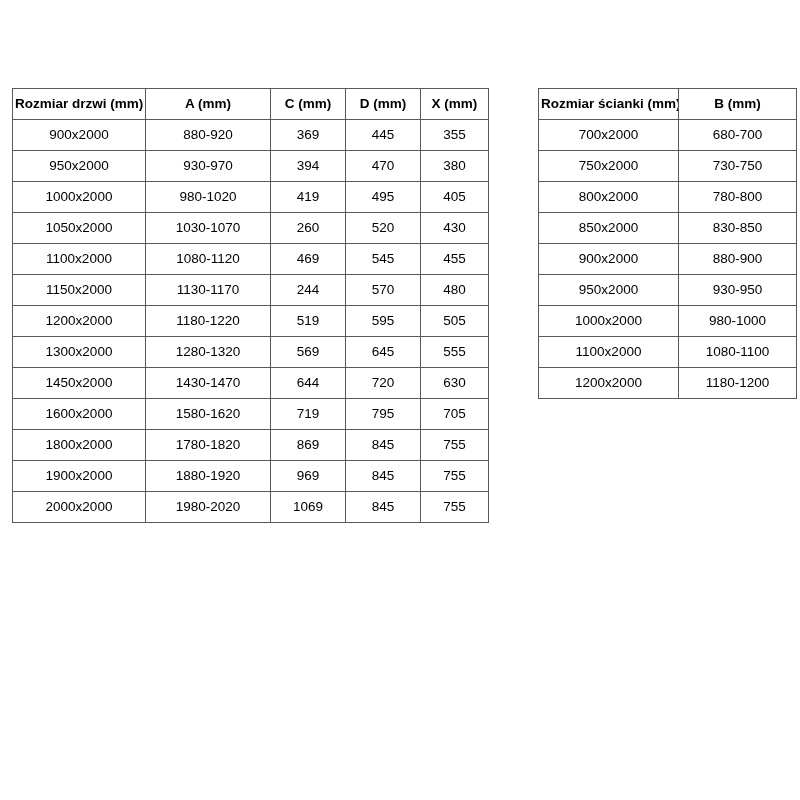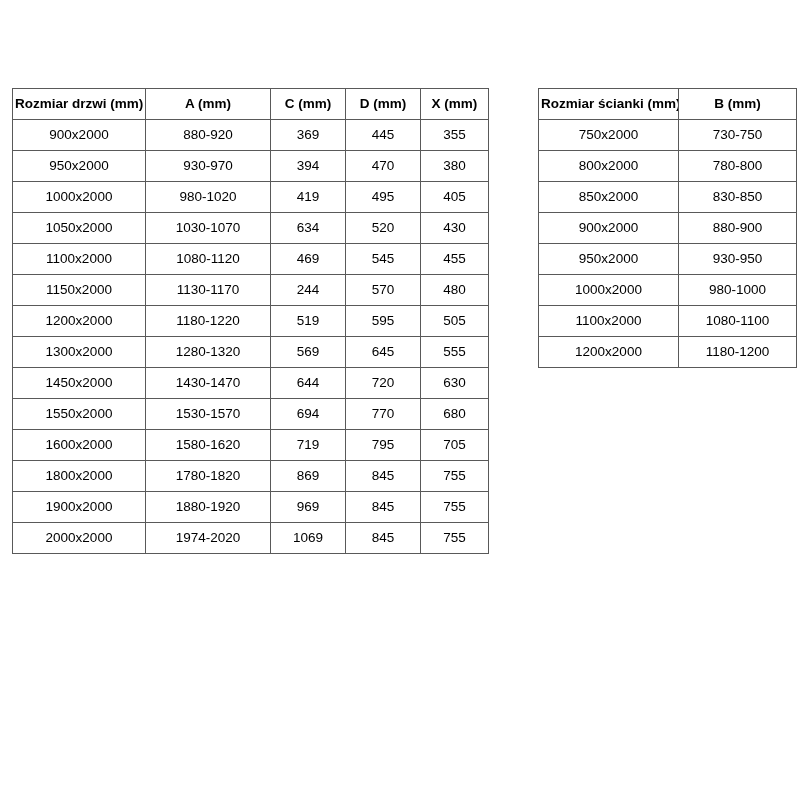--- a/index.html
+++ b/index.html
@@ -90,21 +90,21 @@
         <tr>
           <td>1000x2000</td>
           <td>980-1020</td>
           <td>419</td>
           <td>495</td>
           <td>405</td>
         </tr>
         <tr>
           <td>1050x2000</td>
           <td>1030-1070</td>
-          <td>634</td>
+          <td>260</td>
           <td>520</td>
           <td>430</td>
         </tr>
         <tr>
           <td>1100x2000</td>
           <td>1080-1120</td>
           <td>469</td>
           <td>545</td>
           <td>455</td>
         </tr>
@@ -130,27 +130,20 @@
           <td>555</td>
         </tr>
         <tr>
           <td>1450x2000</td>
           <td>1430-1470</td>
           <td>644</td>
           <td>720</td>
           <td>630</td>
         </tr>
         <tr>
-          <td>1550x2000</td>
-          <td>1530-1570</td>
-          <td>694</td>
-          <td>770</td>
-          <td>680</td>
-        </tr>
-        <tr>
           <td>1600x2000</td>
           <td>1580-1620</td>
           <td>719</td>
           <td>795</td>
           <td>705</td>
         </tr>
         <tr>
           <td>1800x2000</td>
           <td>1780-1820</td>
           <td>869</td>
@@ -159,41 +152,45 @@
         </tr>
         <tr>
           <td>1900x2000</td>
           <td>1880-1920</td>
           <td>969</td>
           <td>845</td>
           <td>755</td>
         </tr>
         <tr>
           <td>2000x2000</td>
-          <td>1974-2020</td>
+          <td>1980-2020</td>
           <td>1069</td>
           <td>845</td>
           <td>755</td>
         </tr>
       </tbody>
     </table>
 
   <table class="spec-table" id="walls-table">
       <colgroup>
         <col style="width: 140px;">
         <col style="width: 118px;">
       </colgroup>
       <thead>
         <tr>
           <th>Rozmiar ścianki (mm)</th>
           <th>B (mm)</th>
         </tr>
       </thead>
       <tbody>
         <tr>
+          <td>700x2000</td>
+          <td>680-700</td>
+        </tr>
+        <tr>
           <td>750x2000</td>
           <td>730-750</td>
         </tr>
         <tr>
           <td>800x2000</td>
           <td>780-800</td>
         </tr>
         <tr>
           <td>850x2000</td>
           <td>830-850</td>

